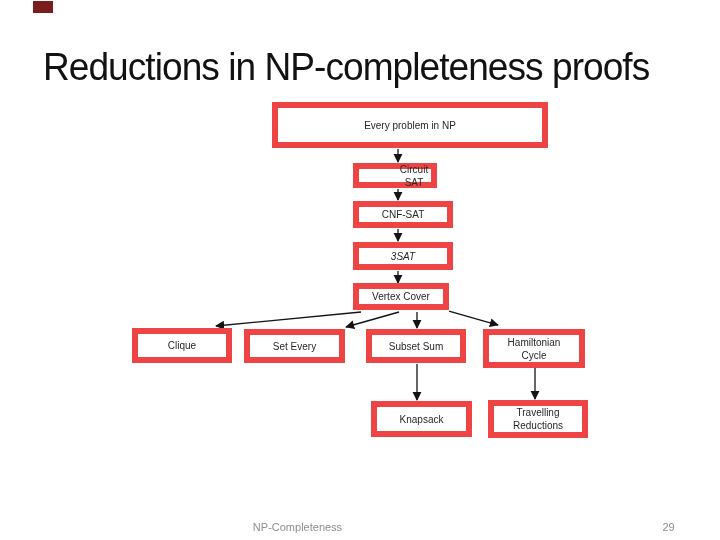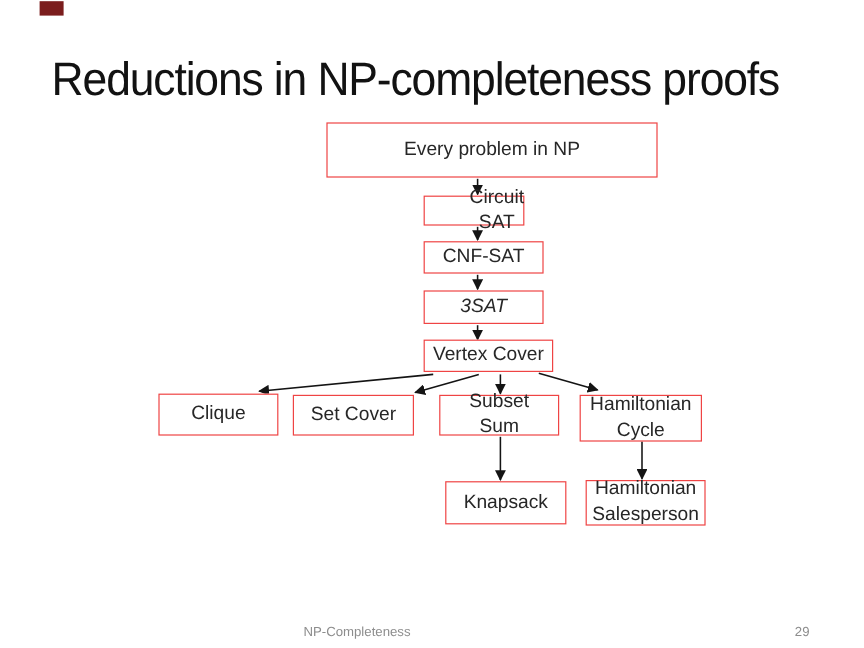--- a/index.html
+++ b/index.html
@@ -20,24 +20,24 @@
     font-size: 39px; line-height: 1.1;
     letter-spacing: -1px;
     color: #121212;
     white-space: nowrap;
     transform: scaleX(0.95);
     transform-origin: 0 50%;
   }
   .node {
     position: absolute;
     box-sizing: border-box;
-    border: 1px solid #ef4444;
+    border: 6px solid #ef4444;
     background: #ffffff;
     color: #272727;
-    font-size: 16px;
+    font-size: 10px;
     line-height: 1.3;
     display: flex; align-items: center; justify-content: center;
     text-align: center;
     padding: 0 6px;
   }
   .arrows {
     position: absolute; left: 0; top: 0;
     pointer-events: none;
   }
   .footer-text, .page-number {
@@ -78,28 +78,28 @@
 </svg>
 
 <div class="node" style="left:272px; top:102px; width:276px; height:46px;">Every problem in NP</div>
 
 <div class="node" style="left:353px; top:163px; width:84px; height:25px;padding-left:44px;">Circuit SAT</div>
 
 <div class="node" style="left:353px; top:201px; width:100px; height:27px;">CNF-SAT</div>
 
 <div class="node" style="left:353px; top:242px; width:100px; height:28px;font-style:italic;">3SAT</div>
 
-<div class="node" style="left:353px; top:283px; width:108px; height:27px;">Vertex Cover</div>
+<div class="node" style="left:353px; top:283px; width:96px; height:27px;">Vertex Cover</div>
 
 <div class="node" style="left:132px; top:328px; width:100px; height:35px;">Clique</div>
 
-<div class="node" style="left:244px; top:329px; width:101px; height:34px;">Set Cover</div>
+<div class="node" style="left:244px; top:329px; width:101px; height:34px;">Set Every</div>
 
 <div class="node" style="left:366px; top:329px; width:100px; height:34px;">Subset Sum</div>
 
 <div class="node" style="left:483px; top:329px; width:102px; height:39px;">Hamiltonian Cycle</div>
 
 <div class="node" style="left:371px; top:401px; width:101px; height:36px;">Knapsack</div>
 
-<div class="node" style="left:488px; top:400px; width:100px; height:38px;">Hamiltonian Salesperson</div>
+<div class="node" style="left:488px; top:400px; width:100px; height:38px;">Travelling Reductions</div>
 
 <div class="footer-text">NP-Completeness</div>
 <div class="page-number">29</div>
 
 </body></html>

